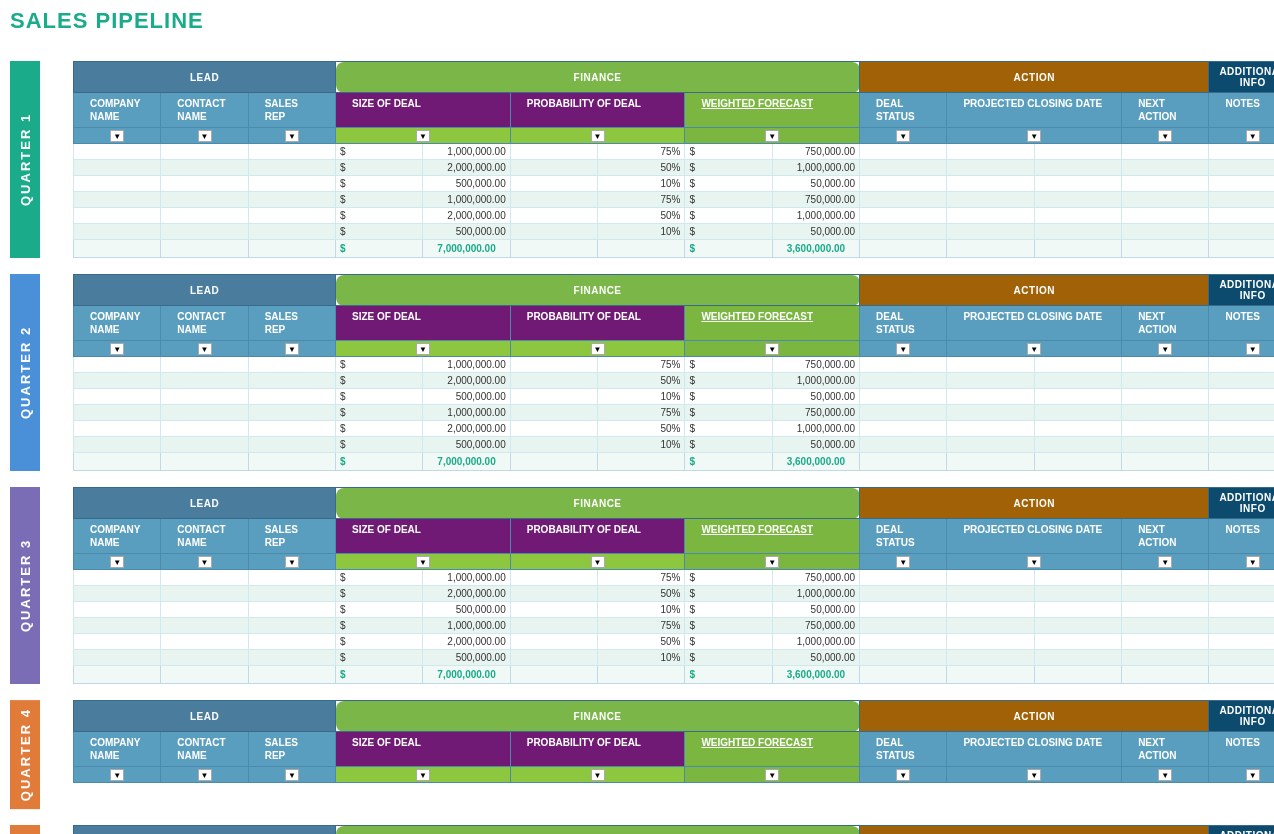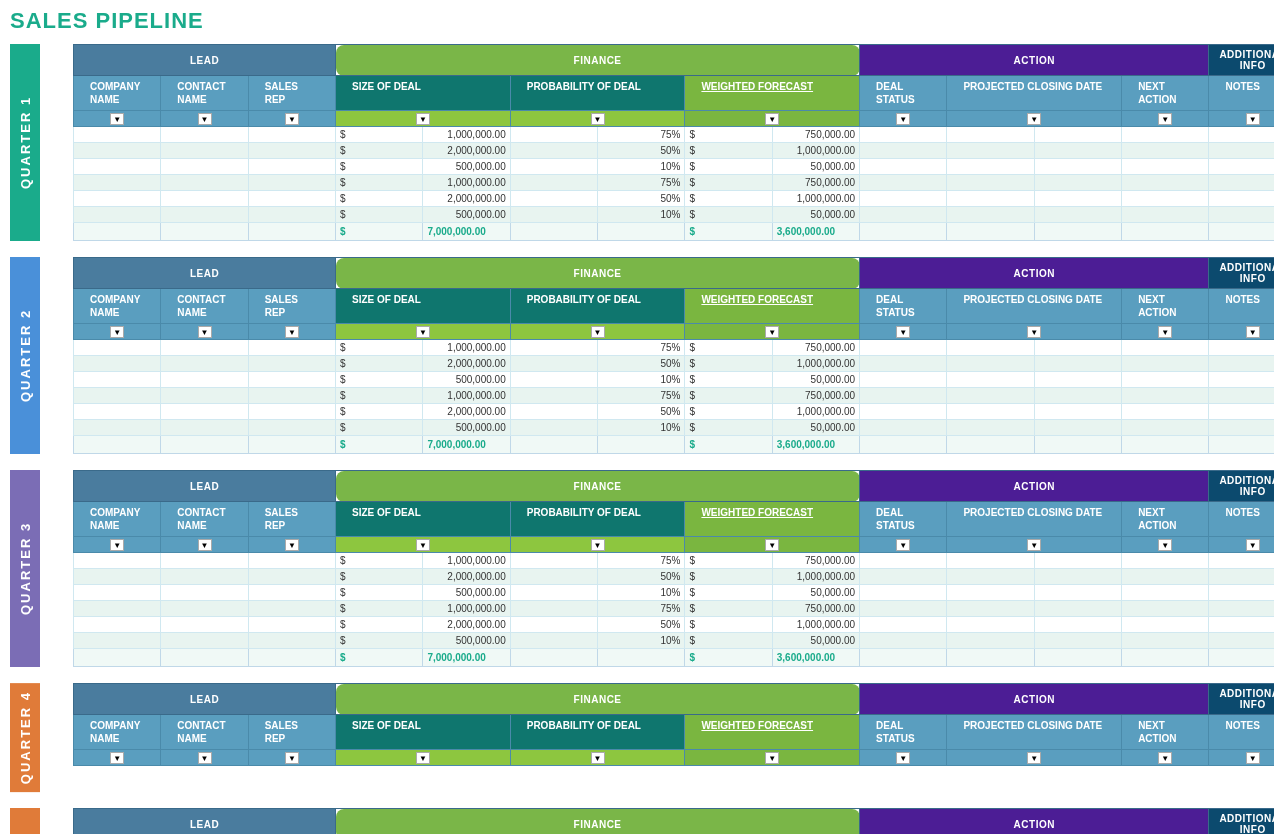--- a/index.html
+++ b/index.html
@@ -4,21 +4,21 @@
   <style>
     * { box-sizing: border-box; margin: 0; padding: 0; }
     body { font-family: Arial, sans-serif; font-size: 11px; background: #fff; overflow-x: auto; }
     
     .page { padding: 8px 10px; }
     
     .page-title {
       font-size: 22px;
       font-weight: bold;
       color: #1aab8b;
-      margin-bottom: 10px;
+      margin-bottom: 27px;
       letter-spacing: 1px;
     }
     
     .quarter-block { margin-bottom: 16px; }
     
     .quarter-wrapper {
       display: flex;
       flex-direction: row;
     }
     
@@ -58,37 +58,37 @@
       text-align: center;
       font-size: 10px;
       font-weight: bold;
       padding: 4px 2px;
       border: 1px solid #3a6a8a;
       letter-spacing: 0.5px;
     }
     
     .section-header th.lead-header { background: #4a7c9e; }
     .section-header th.finance-header { background: #7ab648; border-radius: 8px; }
-    .section-header th.action-header { background: #4c1d95; }
+    .section-header th.action-header { background: #a16207; }
     .section-header th.addinfo-header { background: #0c4a6e; }
     
     
     .col-header th {
       background: #5a9ebf;
       color: #fff;
       text-align: left;
       font-size: 10px;
       font-weight: bold;
       padding: 4px 16px;
       border: 1px solid #4a8aaa;
       vertical-align: top;
       line-height: 1.3;
     }
     
-    .col-header th.finance-col { background: #0f766e; color: #fff; }
+    .col-header th.finance-col { background: #701a75; color: #fff; }
     .col-header th.weighted-col { background: #7ab640; color: #fff; text-decoration: underline; }
     
     
     .dropdown-row td {
       background: #5a9ebf;
       text-align: center;
       border: 1px solid #4a8aaa;
       padding: 1px 2px;
     }
     .dropdown-row td.finance-dd { background: #8dc63f; }
@@ -124,21 +124,21 @@
     .data-row.alt td.empty { background: #e8f4f0; }
     
     
     .total-row td {
       border: 1px solid #c0d8e8;
       padding: 3px 4px;
       font-size: 10px;
       font-weight: bold;
       color: #1aab8b;
       background: #f0f9f6;
-      text-align: left;
+      text-align: center;
     }
     .total-row td.dollar-sign { text-align: left; }
     .total-row td.empty { background: #f0f9f6; }
     
     .green-text { color: #7ab648; font-weight: bold; }
   </style>
 </head>
 <body>
 
 <div class="page">

